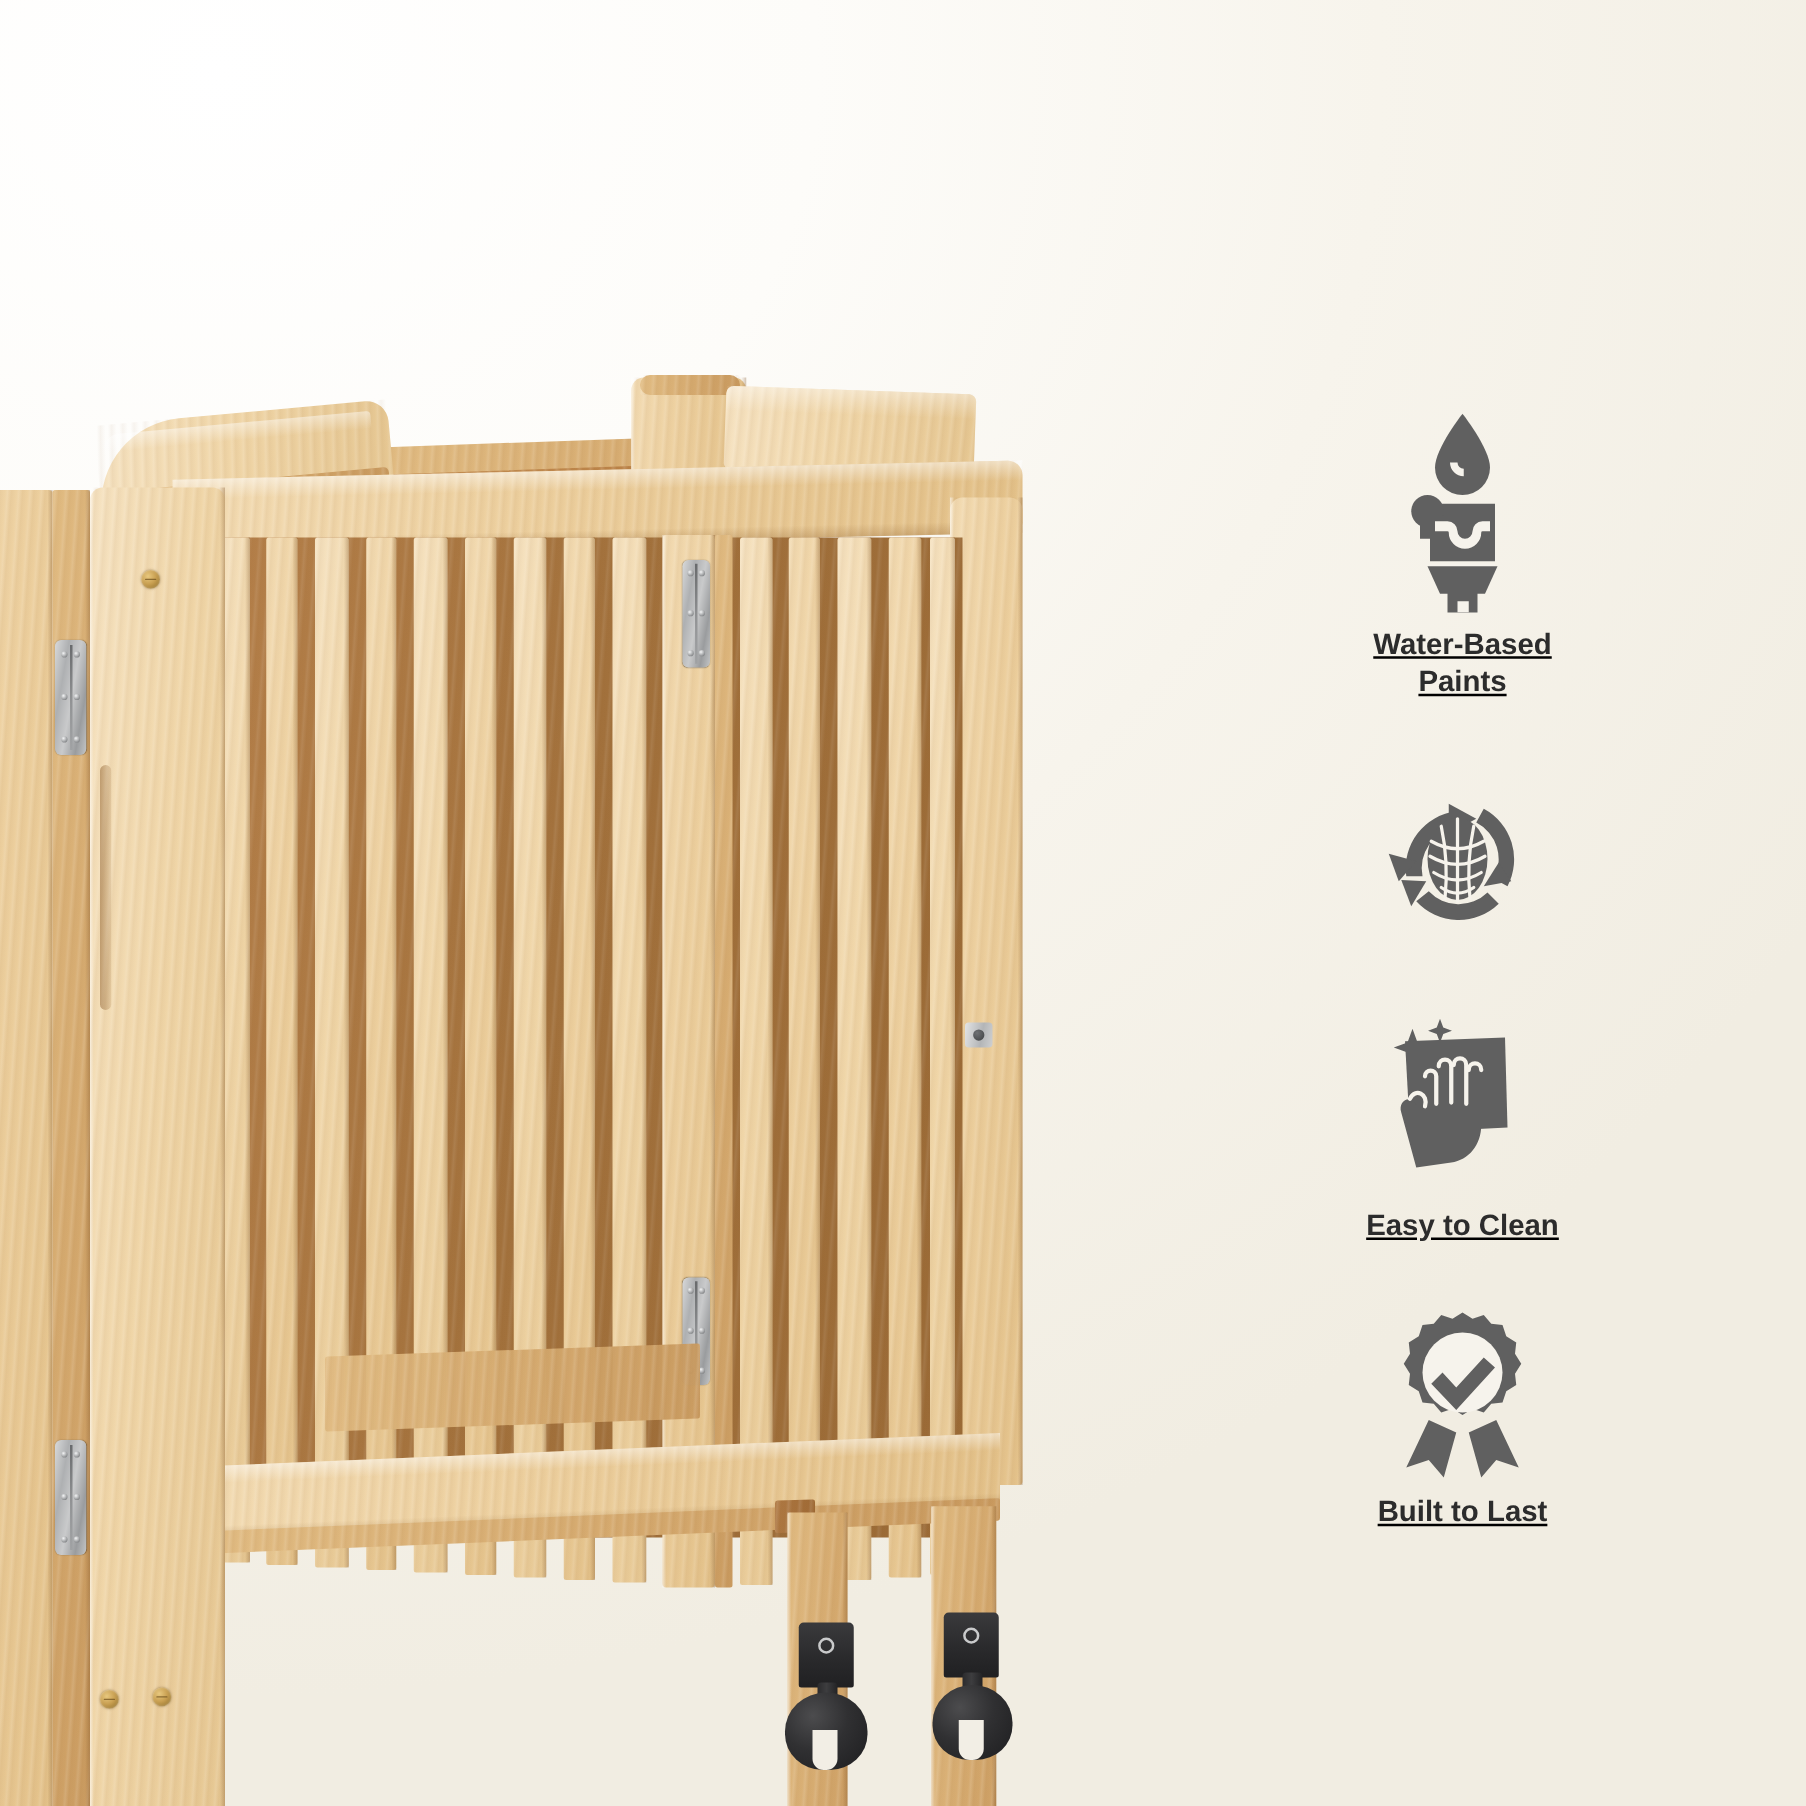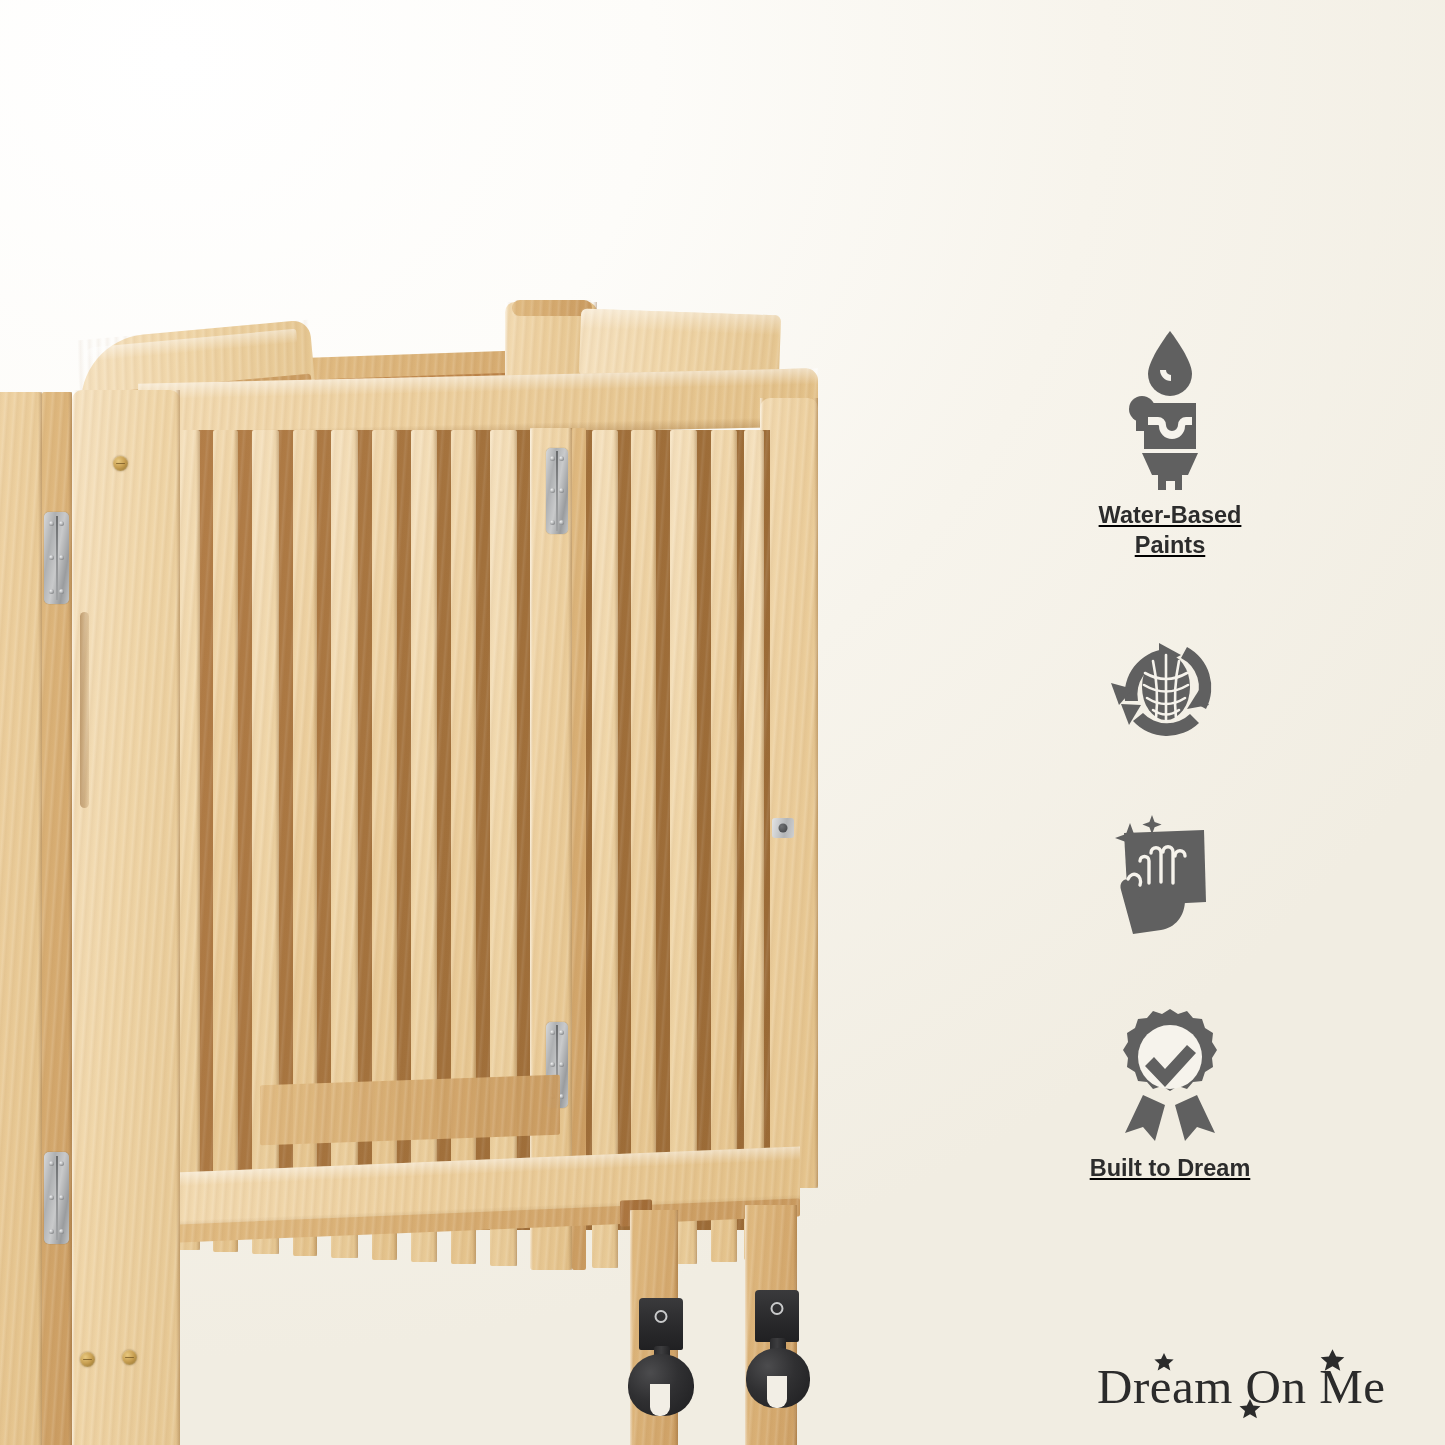--- a/index.html
+++ b/index.html
@@ -450,48 +450,36 @@
 
           <g stroke="#f6f3ec" stroke-width="3.4" fill="none" stroke-linecap="round" stroke-linejoin="round">
             <path d="M40 46 c0 -6 9 -6 9 0 l0 22"></path>
             <path d="M51 38 c0 -7 10 -7 10 0 l0 29"></path>
             <path d="M63 37 c0 -7 10 -7 10 0 l0 31"></path>
             <path d="M75 41 c0 -7 10 -7 10 0"></path>
             <path d="M28 64 c4 -9 15 -4 12 6"></path>
           </g>
         </g>
       </svg>
+      <div class="f-label">Easy to Clean</div>
     </div>
 
     <div class="feature" id="feature-3">
       <svg class="f-icon" width="130" height="136" viewBox="0 0 130 136">
         <g fill="#606060">
 
           <path d="M38 88 l22 10 l-10 36 l-12 -14 l-18 6 z"></path>
           <path d="M92 88 l-22 10 l10 36 l12 -14 l18 6 z"></path>
 
           <path d="M65 2
                    l8 5 l9 -3 l6 7 l9 1 l3 9 l8 5 l-1 9 l5 8 l-5 8 l1 9 l-8 5 l-3 9 l-9 1 l-6 7 l-9 -3 l-8 5
                    l-8 -5 l-9 3 l-6 -7 l-9 -1 l-3 -9 l-8 -5 l1 -9 l-5 -8 l5 -8 l-1 -9 l8 -5 l3 -9 l9 -1 l6 -7 l9 3 z"></path>
           <circle cx="65" cy="50" r="32" fill="#f6f3ec"></circle>
 
           <path d="M49 50 l11 12 l22 -24 l9 8 l-31 34 l-20 -21 z"></path>
         </g>
       </svg>
-      <div class="f-label">Built to Dream</div>
+      <div class="f-label">Built to Last</div>
     </div>
   </div>
 
-  <div id="logo">
-    <div id="logo-text">Dream On Me</div>
-
-    <svg class="star" style="left:56px; top:0px;" width="22" height="22" viewBox="0 0 24 24">
-      <path d="M12 1 l3.2 6.6 l7.3 .6 l-5.5 4.9 l1.9 7.1 l-6.9 -4 l-6.9 4 l1.9 -7.1 l-5.5 -4.9 l7.3 -.6 z"></path>
-    </svg>
-    <svg class="star" style="left:222px; top:-4px;" width="27" height="27" viewBox="0 0 24 24">
-      <path d="M12 1 l3.2 6.6 l7.3 .6 l-5.5 4.9 l1.9 7.1 l-6.9 -4 l-6.9 4 l1.9 -7.1 l-5.5 -4.9 l7.3 -.6 z"></path>
-    </svg>
-    <svg class="star" style="left:141px; top:46px;" width="24" height="24" viewBox="0 0 24 24">
-      <path d="M12 1 l3.2 6.6 l7.3 .6 l-5.5 4.9 l1.9 7.1 l-6.9 -4 l-6.9 4 l1.9 -7.1 l-5.5 -4.9 l7.3 -.6 z"></path>
-    </svg>
-  </div>
 
 </div>
 
 </body></html>

